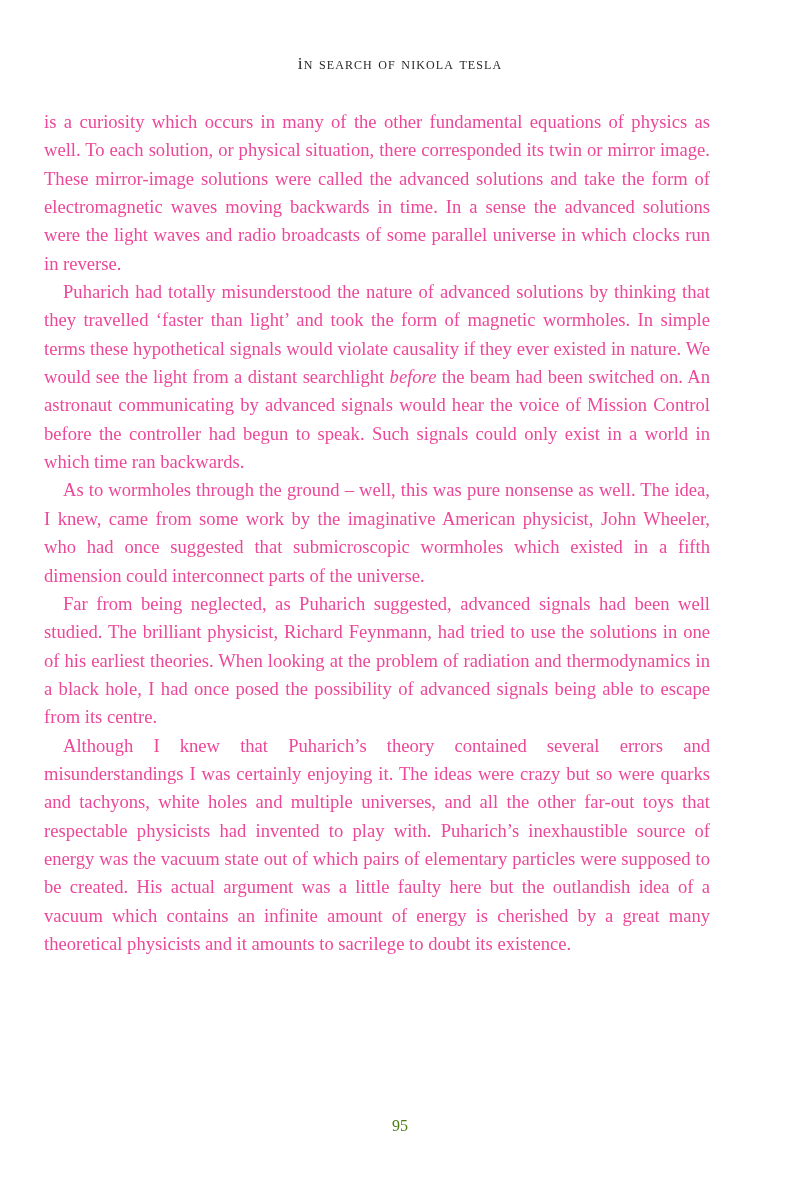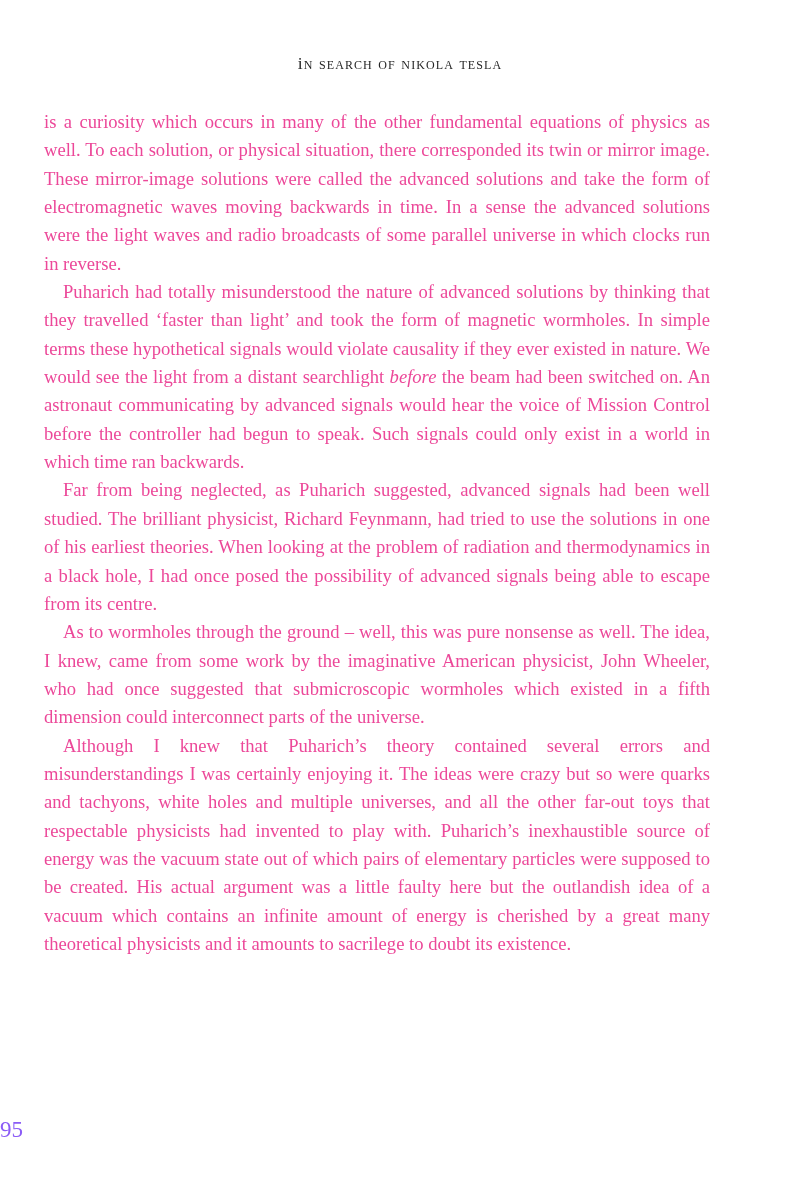--- a/index.html
+++ b/index.html
@@ -51,23 +51,23 @@
   }
   .para.indent { text-indent: 19px; }
   .para em { font-style: italic; }
 
   
   .folio {
     position: absolute;
     top: 1117px;
     left: 0;
     width: 800px;
-    text-align: left;
-    font-size: 23px;
-    color: #8b5cf6;
+    text-align: center;
+    font-size: 16px;
+    color: #4d7c0f;
   }
 
   
   .watermark {
     position: absolute;
     left: 86px;
     top: 556px;
     width: 640px;
     height: 76px;
     pointer-events: none;
@@ -113,23 +113,23 @@
 <div class="page">
 
   <div class="running-head">In Search of Nikola Tesla</div>
 
   <div class="body-block">
 
     <p class="para">is a curiosity which occurs in many of the other fundamental equations of physics as well. To each solution, or physical situation, there corresponded its twin or mirror image. These mirror-image solutions were called the advanced solutions and take the form of electromagnetic waves moving backwards in time. In a sense the advanced solutions were the light waves and radio broadcasts of some parallel universe in which clocks run in reverse.</p>
 
     <p class="para indent"><span>Puharich had totally misunderstood the nature of advanced solutions by thinking that they travelled ‘faster than light’ and took the form of magnetic wormholes. In simple terms these hypothetical signals would violate causality if they ever existed in nature. We would see the light from a distant searchlight </span><em>before</em><span> the beam had been switched on. An astronaut communicating by advanced signals would hear the voice of Mission Control before the controller had begun to speak. Such signals could only exist in a world in which time ran backwards.</span></p>
 
+    <p class="para indent">As to wormholes through the ground – well, this was pure nonsense as well. The idea, I knew, came from some work by the imaginative American physicist, John Wheeler, who had once suggested that submicroscopic wormholes which existed in a fifth dimension could interconnect parts of the universe.</p>
+
     <p class="para indent">Far from being neglected, as Puharich suggested, advanced signals had been well studied. The brilliant physicist, Richard Feynmann, had tried to use the solutions in one of his earliest theories. When looking at the problem of radiation and thermodynamics in a black hole, I had once posed the possibility of advanced signals being able to escape from its centre.</p>
-
-    <p class="para indent">As to wormholes through the ground – well, this was pure nonsense as well. The idea, I knew, came from some work by the imaginative American physicist, John Wheeler, who had once suggested that submicroscopic wormholes which existed in a fifth dimension could interconnect parts of the universe.</p>
 
     <p class="para indent">Although I knew that Puharich’s theory contained several errors and misunderstandings I was certainly enjoying it. The ideas were crazy but so were quarks and tachyons, white holes and multiple universes, and all the other far-out toys that respectable physicists had invented to play with. Puharich’s inexhaustible source of energy was the vacuum state out of which pairs of elementary particles were supposed to be created. His actual argument was a little faulty here but the outlandish idea of a vacuum which contains an infinite amount of energy is cherished by a great many theoretical physicists and it amounts to sacrilege to doubt its existence.</p>
 
   </div>
 
 
   <div class="folio">95</div>
 
   <div class="scan-tint"></div>
 </div>

